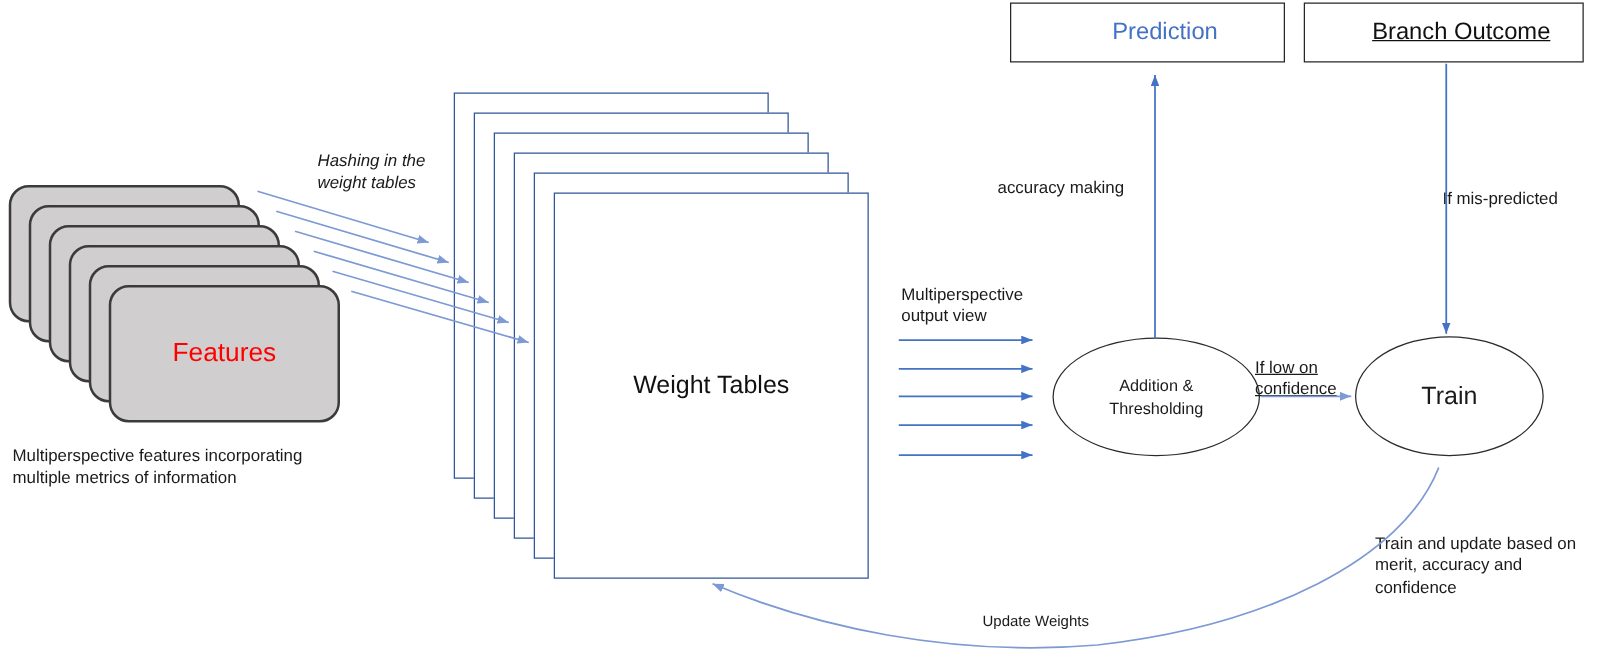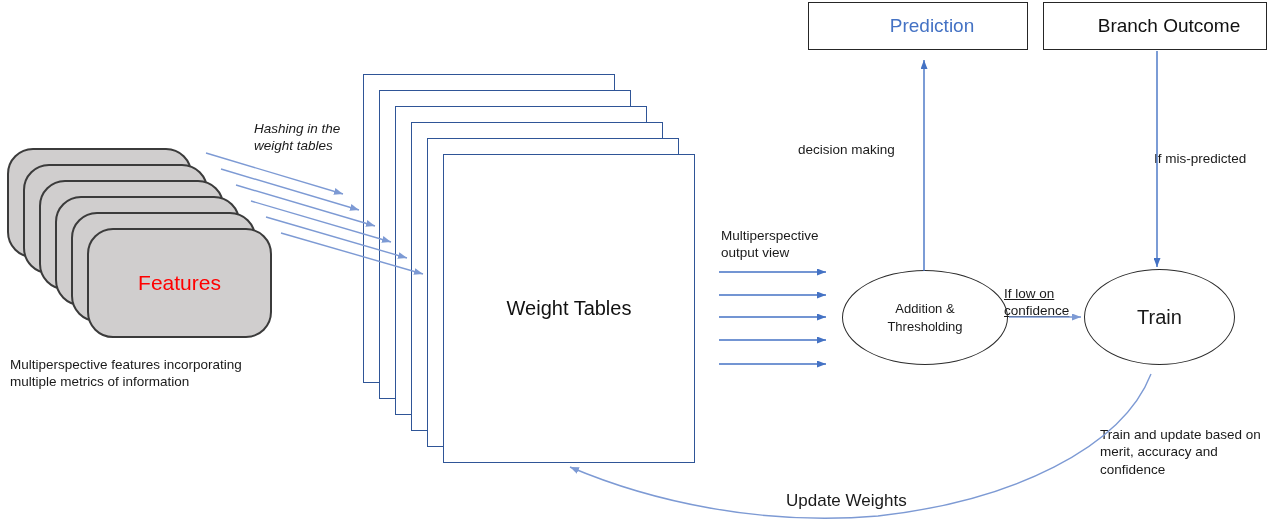--- a/index.html
+++ b/index.html
@@ -2,47 +2,47 @@
 <html><head>
 <meta charset="utf-8">
 <style>
   html,body{margin:0;padding:0;background:#ffffff;}
   .canvas{
     position:relative;width:1285px;height:527px;background:#ffffff;overflow:hidden;
     font-family:"Liberation Sans", sans-serif;color:#1a1a1a;
   }
   
   .f-layer{
-    position:absolute;width:185px;height:110px;border:2px solid #3b3b3b;border-radius:26px;
+    position:absolute;width:185px;height:110px;border:2px solid #3b3b3b;border-radius:16px;
     background:#d0cece;box-sizing:border-box;
   }
   .w-layer{
     position:absolute;width:252px;height:309px;border:1.5px solid #2f5597;
     background:#ffffff;box-sizing:border-box;
   }
   .center-flex{display:flex;align-items:center;justify-content:center;}
   .features-text{font-size:21px;color:#ff0000;}
   .weight-text{font-size:20px;color:#111111;}
   
   .top-box{
     position:absolute;height:48px;border:1.5px solid #262626;background:#ffffff;
     box-sizing:border-box;display:flex;align-items:center;justify-content:center;font-size:19px;padding-left:28px;
   }
   .pred-text{color:#4472c4;}
-  .outcome-text{color:#111111;}
+  .outcome-text{color:#111111;text-decoration:underline;}
   
   .ellipse{
     position:absolute;border:1.5px solid #2b2b2b;border-radius:50%;background:#ffffff;
     box-sizing:border-box;display:flex;align-items:center;justify-content:center;text-align:center;
   }
   .ellipse-small-text{font-size:13px;line-height:1.35;white-space:pre-line;}
   .train-text{font-size:20px;}
   
   .lbl{position:absolute;font-size:13.5px;line-height:1.28;white-space:pre-line;}
-  .lbl-big{font-size:17px;}
+  .lbl-big{font-size:12px;}
   
   .overlay{position:absolute;left:0;top:0;pointer-events:none;}
 </style>
 </head>
 <body>
 
 <div class="canvas">
 
   <div>
     <div class="f-layer" style="left:7px;top:148px;"></div>
@@ -80,21 +80,21 @@
     <span class="ellipse-small-text">Addition &amp;
 Thresholding</span>
   </div>
 
   <div class="lbl" style="left:254px;top:120px;font-style:italic;">Hashing in the
 weight tables</div>
   <div class="lbl" style="left:10px;top:356px;">Multiperspective features incorporating
 multiple metrics of information</div>
   <div class="lbl" style="left:721px;top:227px;">Multiperspective
 output view</div>
-  <div class="lbl" style="left:798px;top:141px;">decision making</div>
+  <div class="lbl" style="left:798px;top:141px;">accuracy making</div>
   <div class="lbl" style="left:1154px;top:150px;text-align:right;">If mis-predicted</div>
   <div class="lbl" style="left:1004px;top:285px;text-decoration:underline;">If low on
 confidence</div>
   <div class="lbl lbl-big" style="left:786px;top:490px;">Update Weights</div>
   <div class="lbl" style="left:1100px;top:426px;">Train and update based on
 merit, accuracy and
 confidence</div>
 
   <svg class="overlay" width="1285" height="527" viewBox="0 0 1285 527">
     <defs>

